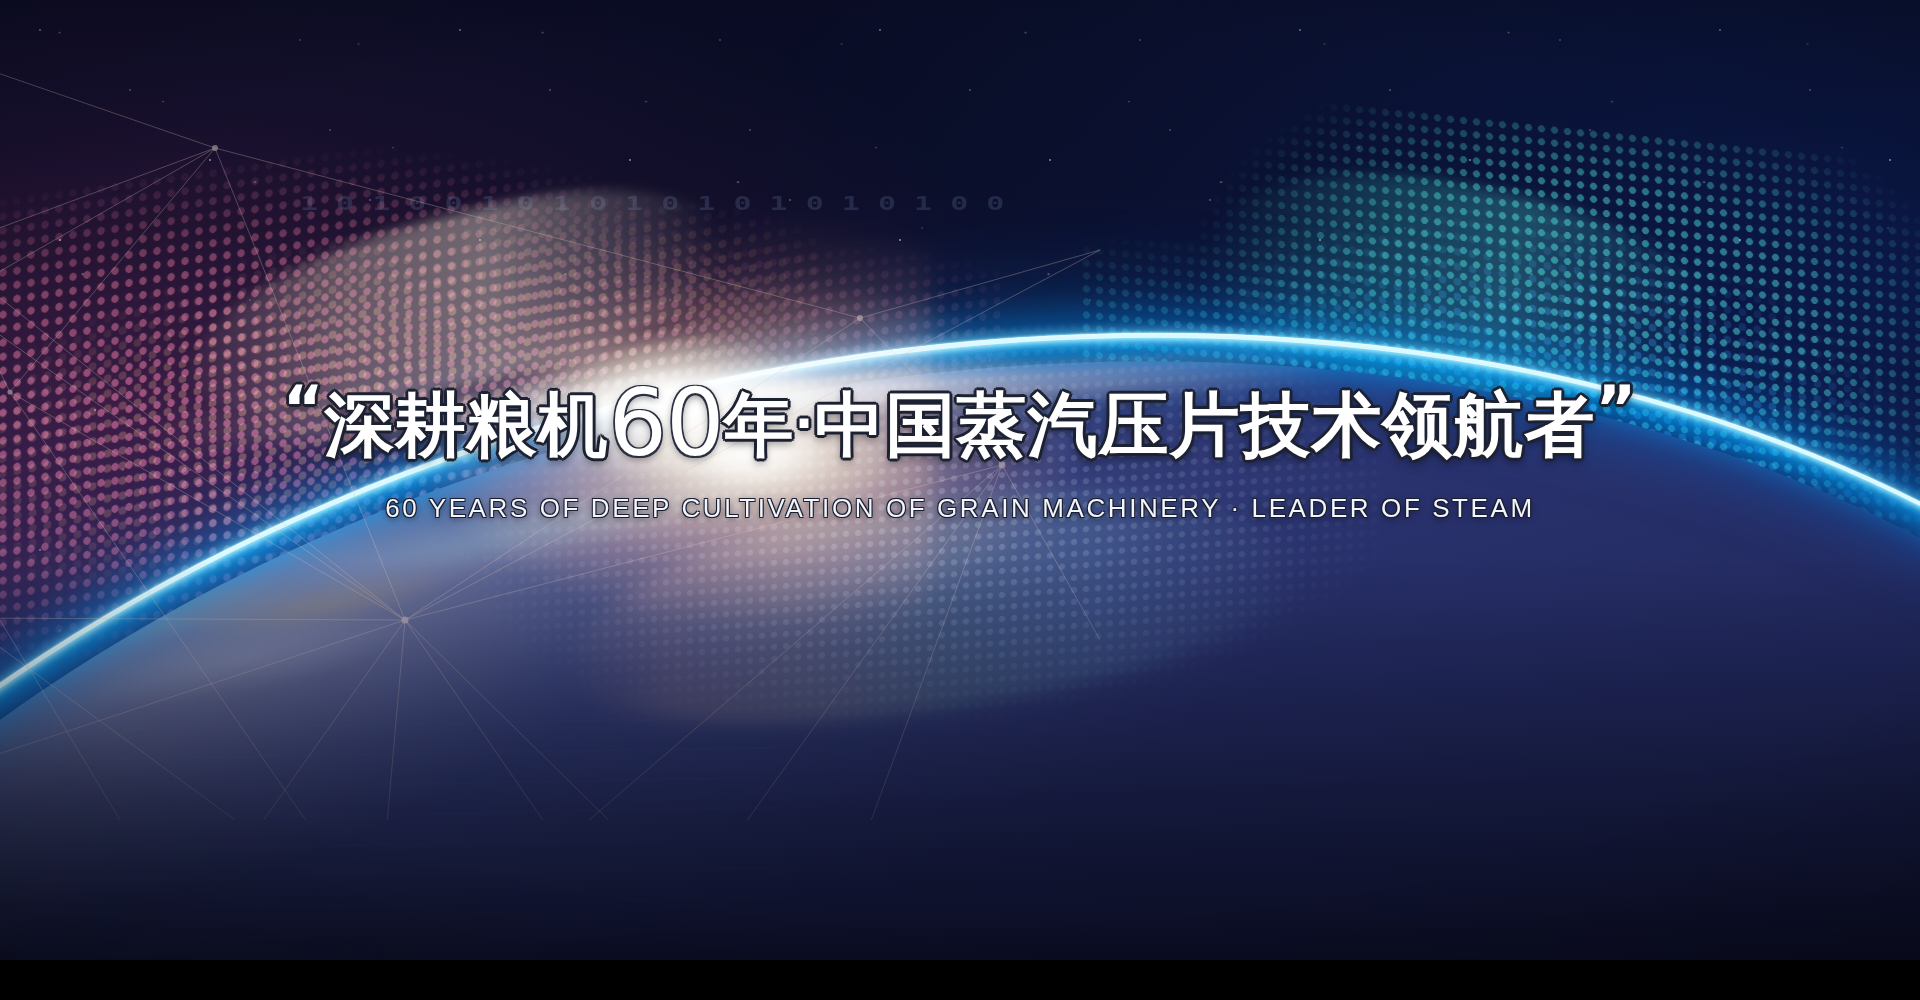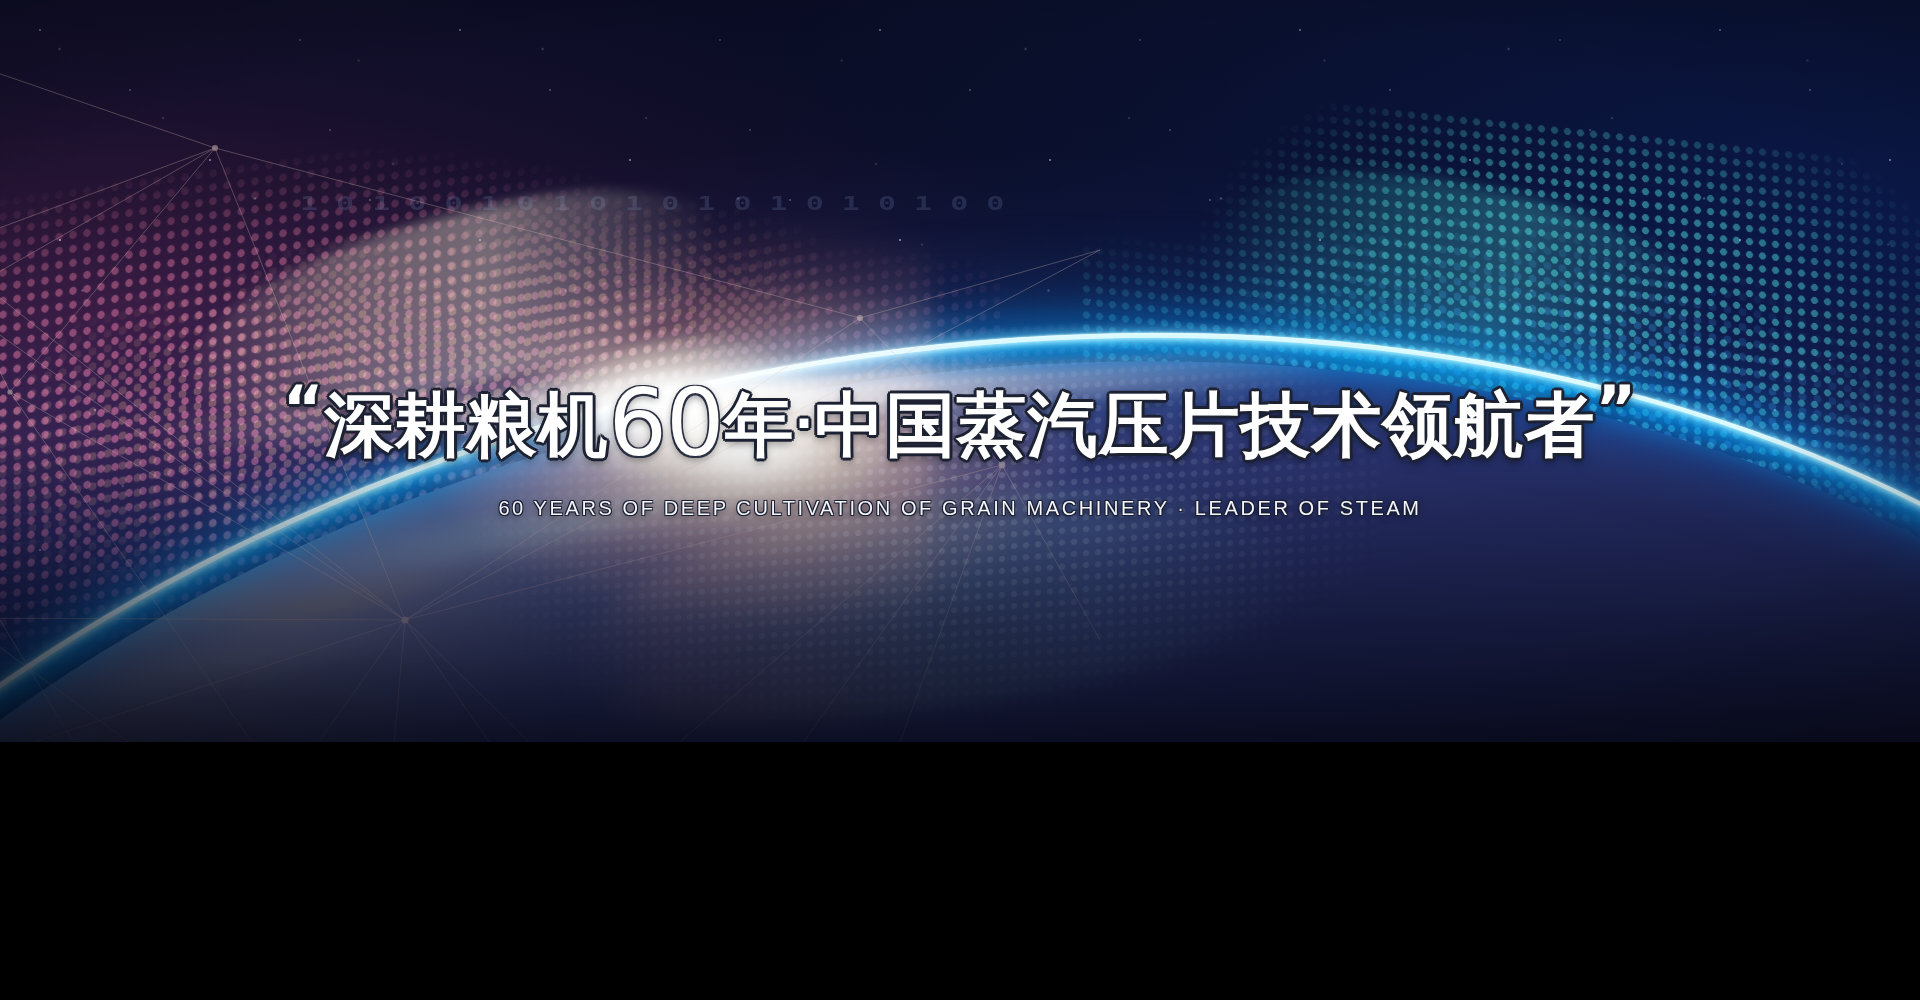--- a/index.html
+++ b/index.html
@@ -1,20 +1,20 @@
 <!DOCTYPE html>
 <html><head>
 <meta charset="utf-8">
 <style>
   html,body{margin:0;padding:0;background:#000;}
   *{box-sizing:border-box;}
 
   .stage{
     position:relative;
-    width:1920px;height:742px;
+    width:1920px;height:960px;
     overflow:hidden;
     background:#0e1334;
     font-family:"Liberation Sans","DejaVu Sans",sans-serif;
   }
   .layer{position:absolute;inset:0;pointer-events:none;}
 
   
   .sky{
     background:
       radial-gradient(120% 85% at 50% 105%, rgba(22,30,80,0) 55%, rgba(8,10,30,.85) 100%),
@@ -292,21 +292,21 @@
       -1.5px -1.5px 0 #2a2f42, 1.5px -1.5px 0 #2a2f42,
       -1.5px  1.5px 0 #2a2f42, 1.5px  1.5px 0 #2a2f42,
        0 3px 9px rgba(0,0,0,.5);
   }
   .headline .mid{font-size:50px;vertical-align:8px;}
 
   .subline{
     margin-top:22px;
     font-family:"Liberation Sans","DejaVu Sans",sans-serif;
     font-weight:400;
-    font-size:20px;
+    font-size:26px;
     letter-spacing:2.6px;
     line-height:32px;
     color:#f2f5fb;
     text-shadow:
       -1px -1px 0 rgba(25,30,48,.95), 1px -1px 0 rgba(25,30,48,.95),
       -1px  1px 0 rgba(25,30,48,.95), 1px  1px 0 rgba(25,30,48,.95),
        0 2px 6px rgba(0,0,0,.6);
   }
   .subline div{white-space:nowrap;}
 </style>

